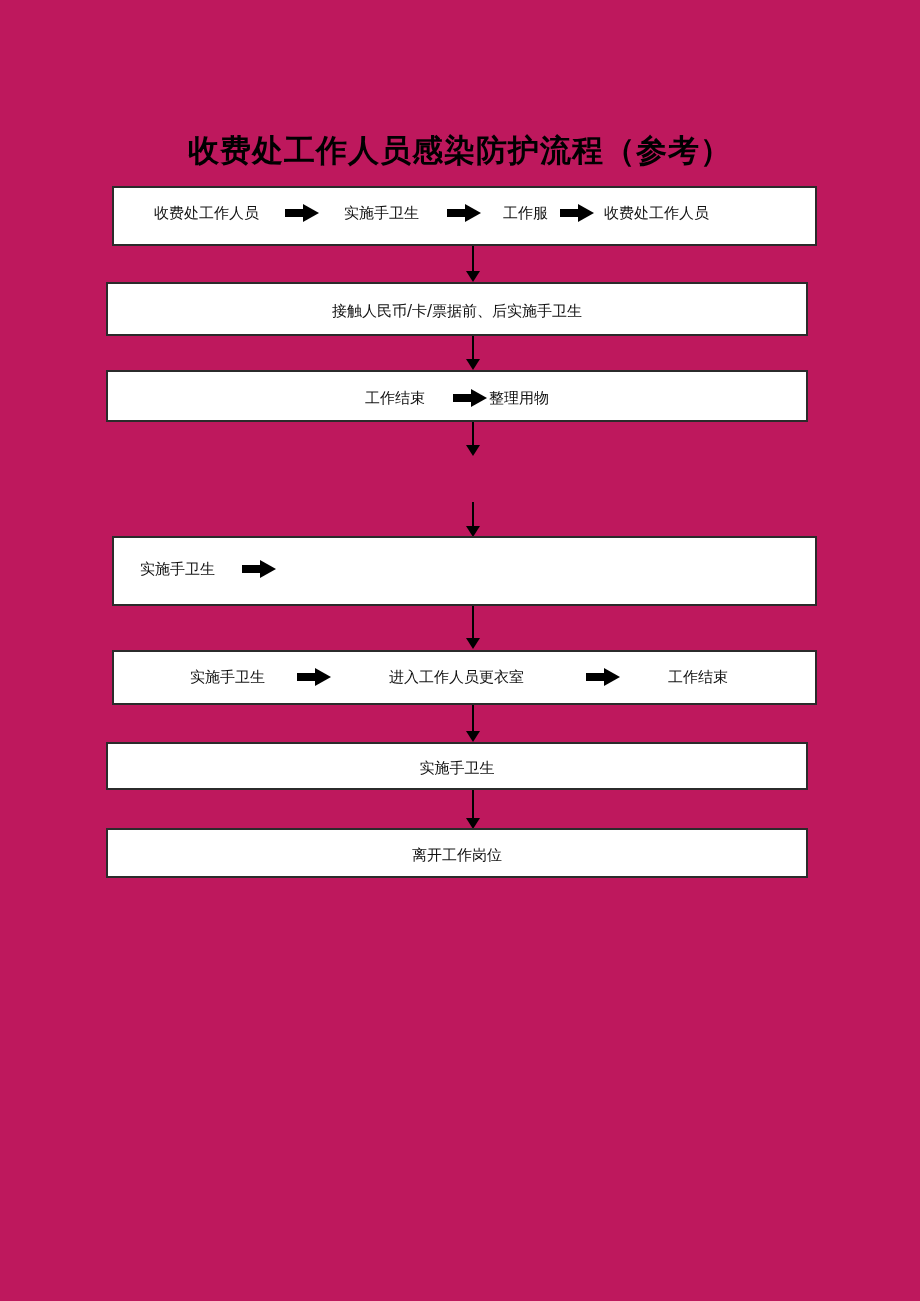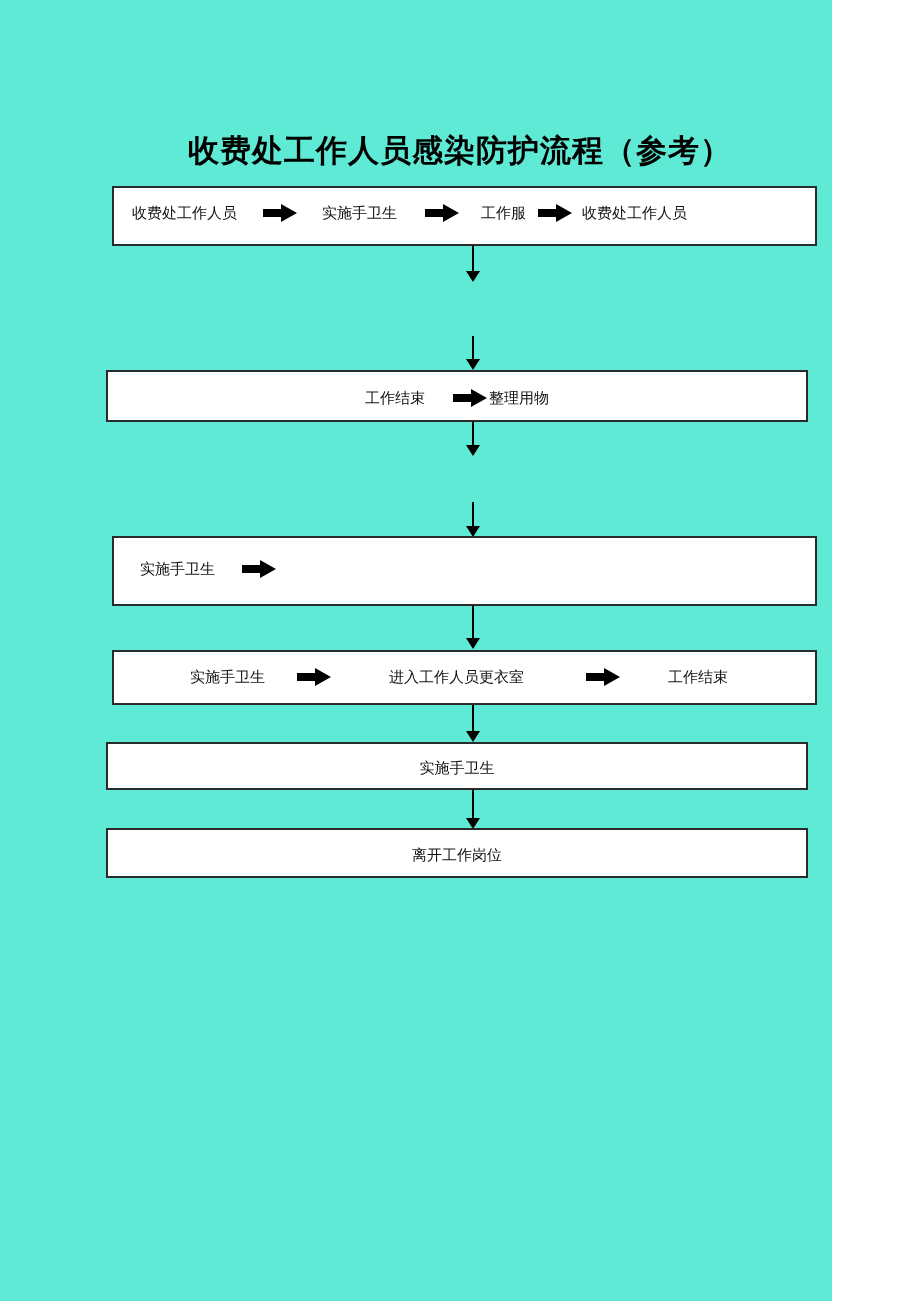--- a/index.html
+++ b/index.html
@@ -7,23 +7,23 @@
     margin: 0;
     padding: 0;
     background: #ffffff;
   }
   body {
     font-family: "DejaVu Sans", "Liberation Sans", sans-serif;
     color: #000000;
   }
   #page {
     position: relative;
-    width: 832px;
+    width: 920px;
     height: 1301px;
-    background: #5eead4;
+    background: #be185d;
     overflow: hidden;
   }
 
   
   .title {
     position: absolute;
     left: 0;
     top: 128px;
     width: 920px;
     text-align: center;
@@ -111,21 +111,21 @@
   }
 </style>
 </head>
 <body>
 
 <div id="page">
 
   <div class="title">收费处工作人员感染防护流程（参考）</div>
 
   <div class="box" style="left:112px; top:186px; width:705px; height:60px;">
-    <div class="box-inner" style="top:12px; height:26px; padding-left:18px;">
+    <div class="box-inner" style="top:12px; height:26px; padding-left:40px;">
       <span class="txt">收费处工作人员</span>
       <span class="arrow-right" style="margin:0 25px 0 26px;">
         <span class="shaft"></span>
           <span class="head"></span>
       </span>
       <span class="txt">实施手卫生</span>
       <span class="arrow-right" style="margin:0 22px 0 28px;">
         <span class="shaft"></span>
           <span class="head"></span>
       </span>
@@ -136,20 +136,25 @@
       </span>
       <span class="txt">收费处工作人员</span>
     </div>
   </div>
 
   <div class="connector" style="left:466px; top:246px; height:36px;">
     <div class="vline" style="height:25px;"></div>
     <div class="vhead" style="top:25px;"></div>
   </div>
 
+  <div class="box" style="left:106px; top:282px; width:702px; height:54px;">
+    <div class="box-inner centered" style="top:14px; height:26px;">
+      <span class="txt">接触人民币/卡/票据前、后实施手卫生</span>
+    </div>
+  </div>
 
   <div class="connector" style="left:466px; top:336px; height:34px;">
     <div class="vline" style="height:23px;"></div>
     <div class="vhead" style="top:23px;"></div>
   </div>
 
   <div class="box" style="left:106px; top:370px; width:702px; height:52px;">
     <div class="box-inner centered" style="top:13px; height:26px;">
       <span class="txt">工作结束</span>
       <span class="arrow-right" style="margin:0 2px 0 28px;">

